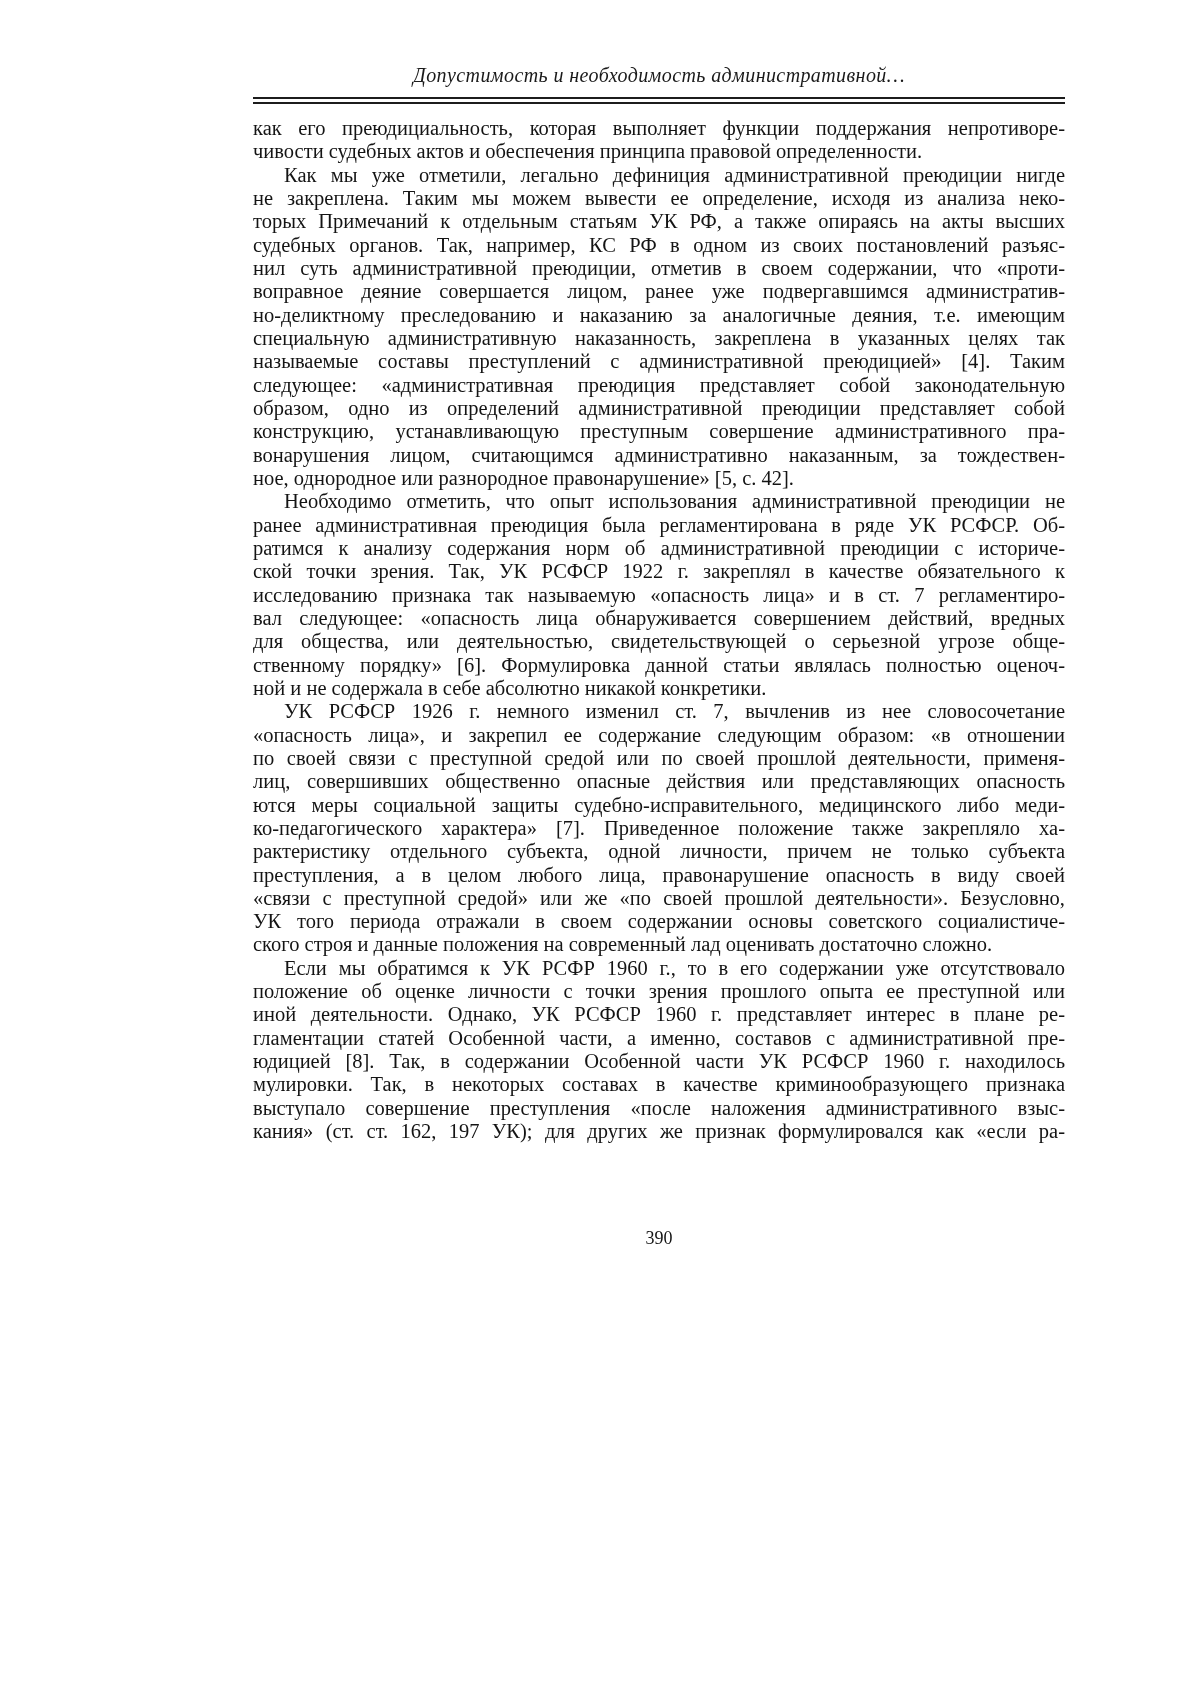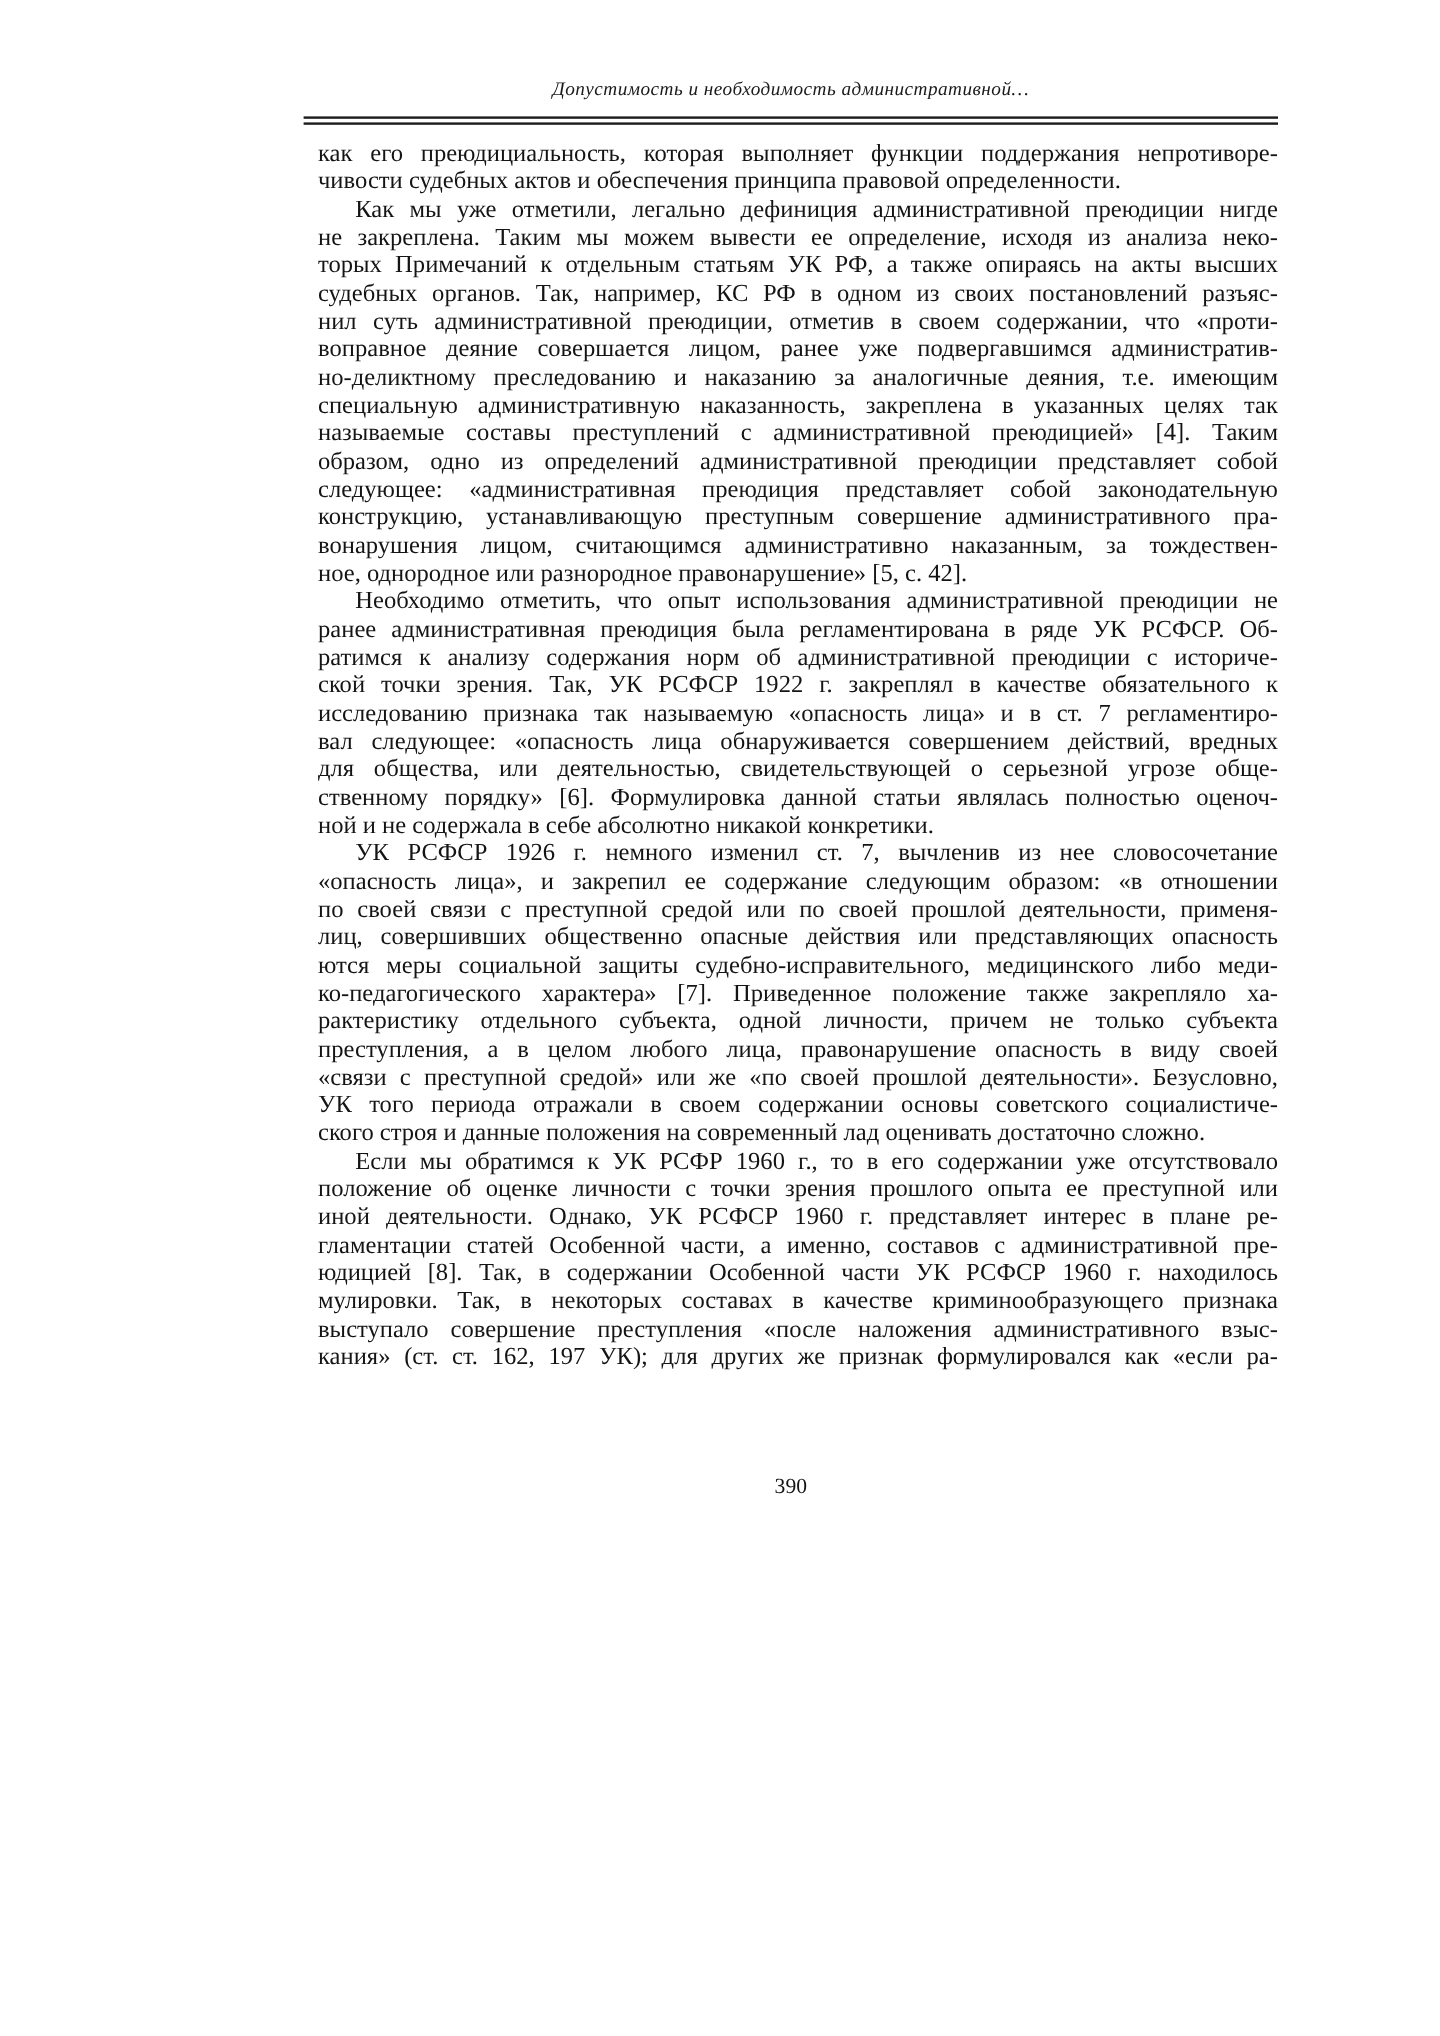--- a/index.html
+++ b/index.html
@@ -20,21 +20,21 @@
   }
   .running-header {
     position: absolute;
     left: 253px;
     top: 60px;
     width: 812px;
   }
   .header-title {
     text-align: center;
     font-style: italic;
-    font-size: 16px;
+    font-size: 20px;
     line-height: 30px;
     letter-spacing: 0.4px;
     color: #1a1a1a;
     white-space: nowrap;
   }
   .double-rule {
     margin-top: 7px;
     height: 7px;
     border-top: 2px solid #1c1c1c;
     border-bottom: 2px solid #1c1c1c;
@@ -46,21 +46,20 @@
     width: 812px;
     font-size: 20.5px;
     line-height: 23.33px;
     color: #141414;
   }
   .line {
     height: 23.33px;
     overflow: hidden;
     text-align: justify;
     text-align-last: justify;
-    margin-left: 12px;
   }
   .line.para-end { text-align-last: left; }
   .line.indent { text-indent: 31px; }
   .page-number {
     position: absolute;
     left: 253px;
     top: 1228px;
     width: 812px;
     text-align: center;
     font-size: 18px;
@@ -82,22 +81,22 @@
       <div class="line para-end">чивости судебных актов и обеспечения принципа правовой определенности.</div>
       <div class="line indent">Как мы уже отметили, легально дефиниция административной преюдиции нигде</div>
       <div class="line">не закреплена. Таким мы можем вывести ее определение, исходя из анализа неко-</div>
       <div class="line">торых Примечаний к отдельным статьям УК РФ, а также опираясь на акты высших</div>
       <div class="line">судебных органов. Так, например, КС РФ в одном из своих постановлений разъяс-</div>
       <div class="line">нил суть административной преюдиции, отметив в своем содержании, что «проти-</div>
       <div class="line">воправное деяние совершается лицом, ранее уже подвергавшимся административ-</div>
       <div class="line">но-деликтному преследованию и наказанию за аналогичные деяния, т.е. имеющим</div>
       <div class="line">специальную административную наказанность, закреплена в указанных целях так</div>
       <div class="line">называемые составы преступлений с административной преюдицией» [4]. Таким</div>
+      <div class="line">следующее: «административная преюдиция представляет собой законодательную</div>
       <div class="line">образом, одно из определений административной преюдиции представляет собой</div>
-      <div class="line">следующее: «административная преюдиция представляет собой законодательную</div>
       <div class="line">конструкцию, устанавливающую преступным совершение административного пра-</div>
       <div class="line">вонарушения лицом, считающимся административно наказанным, за тождествен-</div>
       <div class="line para-end">ное, однородное или разнородное правонарушение» [5, с. 42].</div>
       <div class="line indent">Необходимо отметить, что опыт использования административной преюдиции не</div>
       <div class="line">ранее административная преюдиция была регламентирована в ряде УК РСФСР. Об-</div>
       <div class="line">ратимся к анализу содержания норм об административной преюдиции с историче-</div>
       <div class="line">ской точки зрения. Так, УК РСФСР 1922 г. закреплял в качестве обязательного к</div>
       <div class="line">исследованию признака так называемую «опасность лица» и в ст. 7 регламентиро-</div>
       <div class="line">вал следующее: «опасность лица обнаруживается совершением действий, вредных</div>
       <div class="line">для общества, или деятельностью, свидетельствующей о серьезной угрозе обще-</div>

